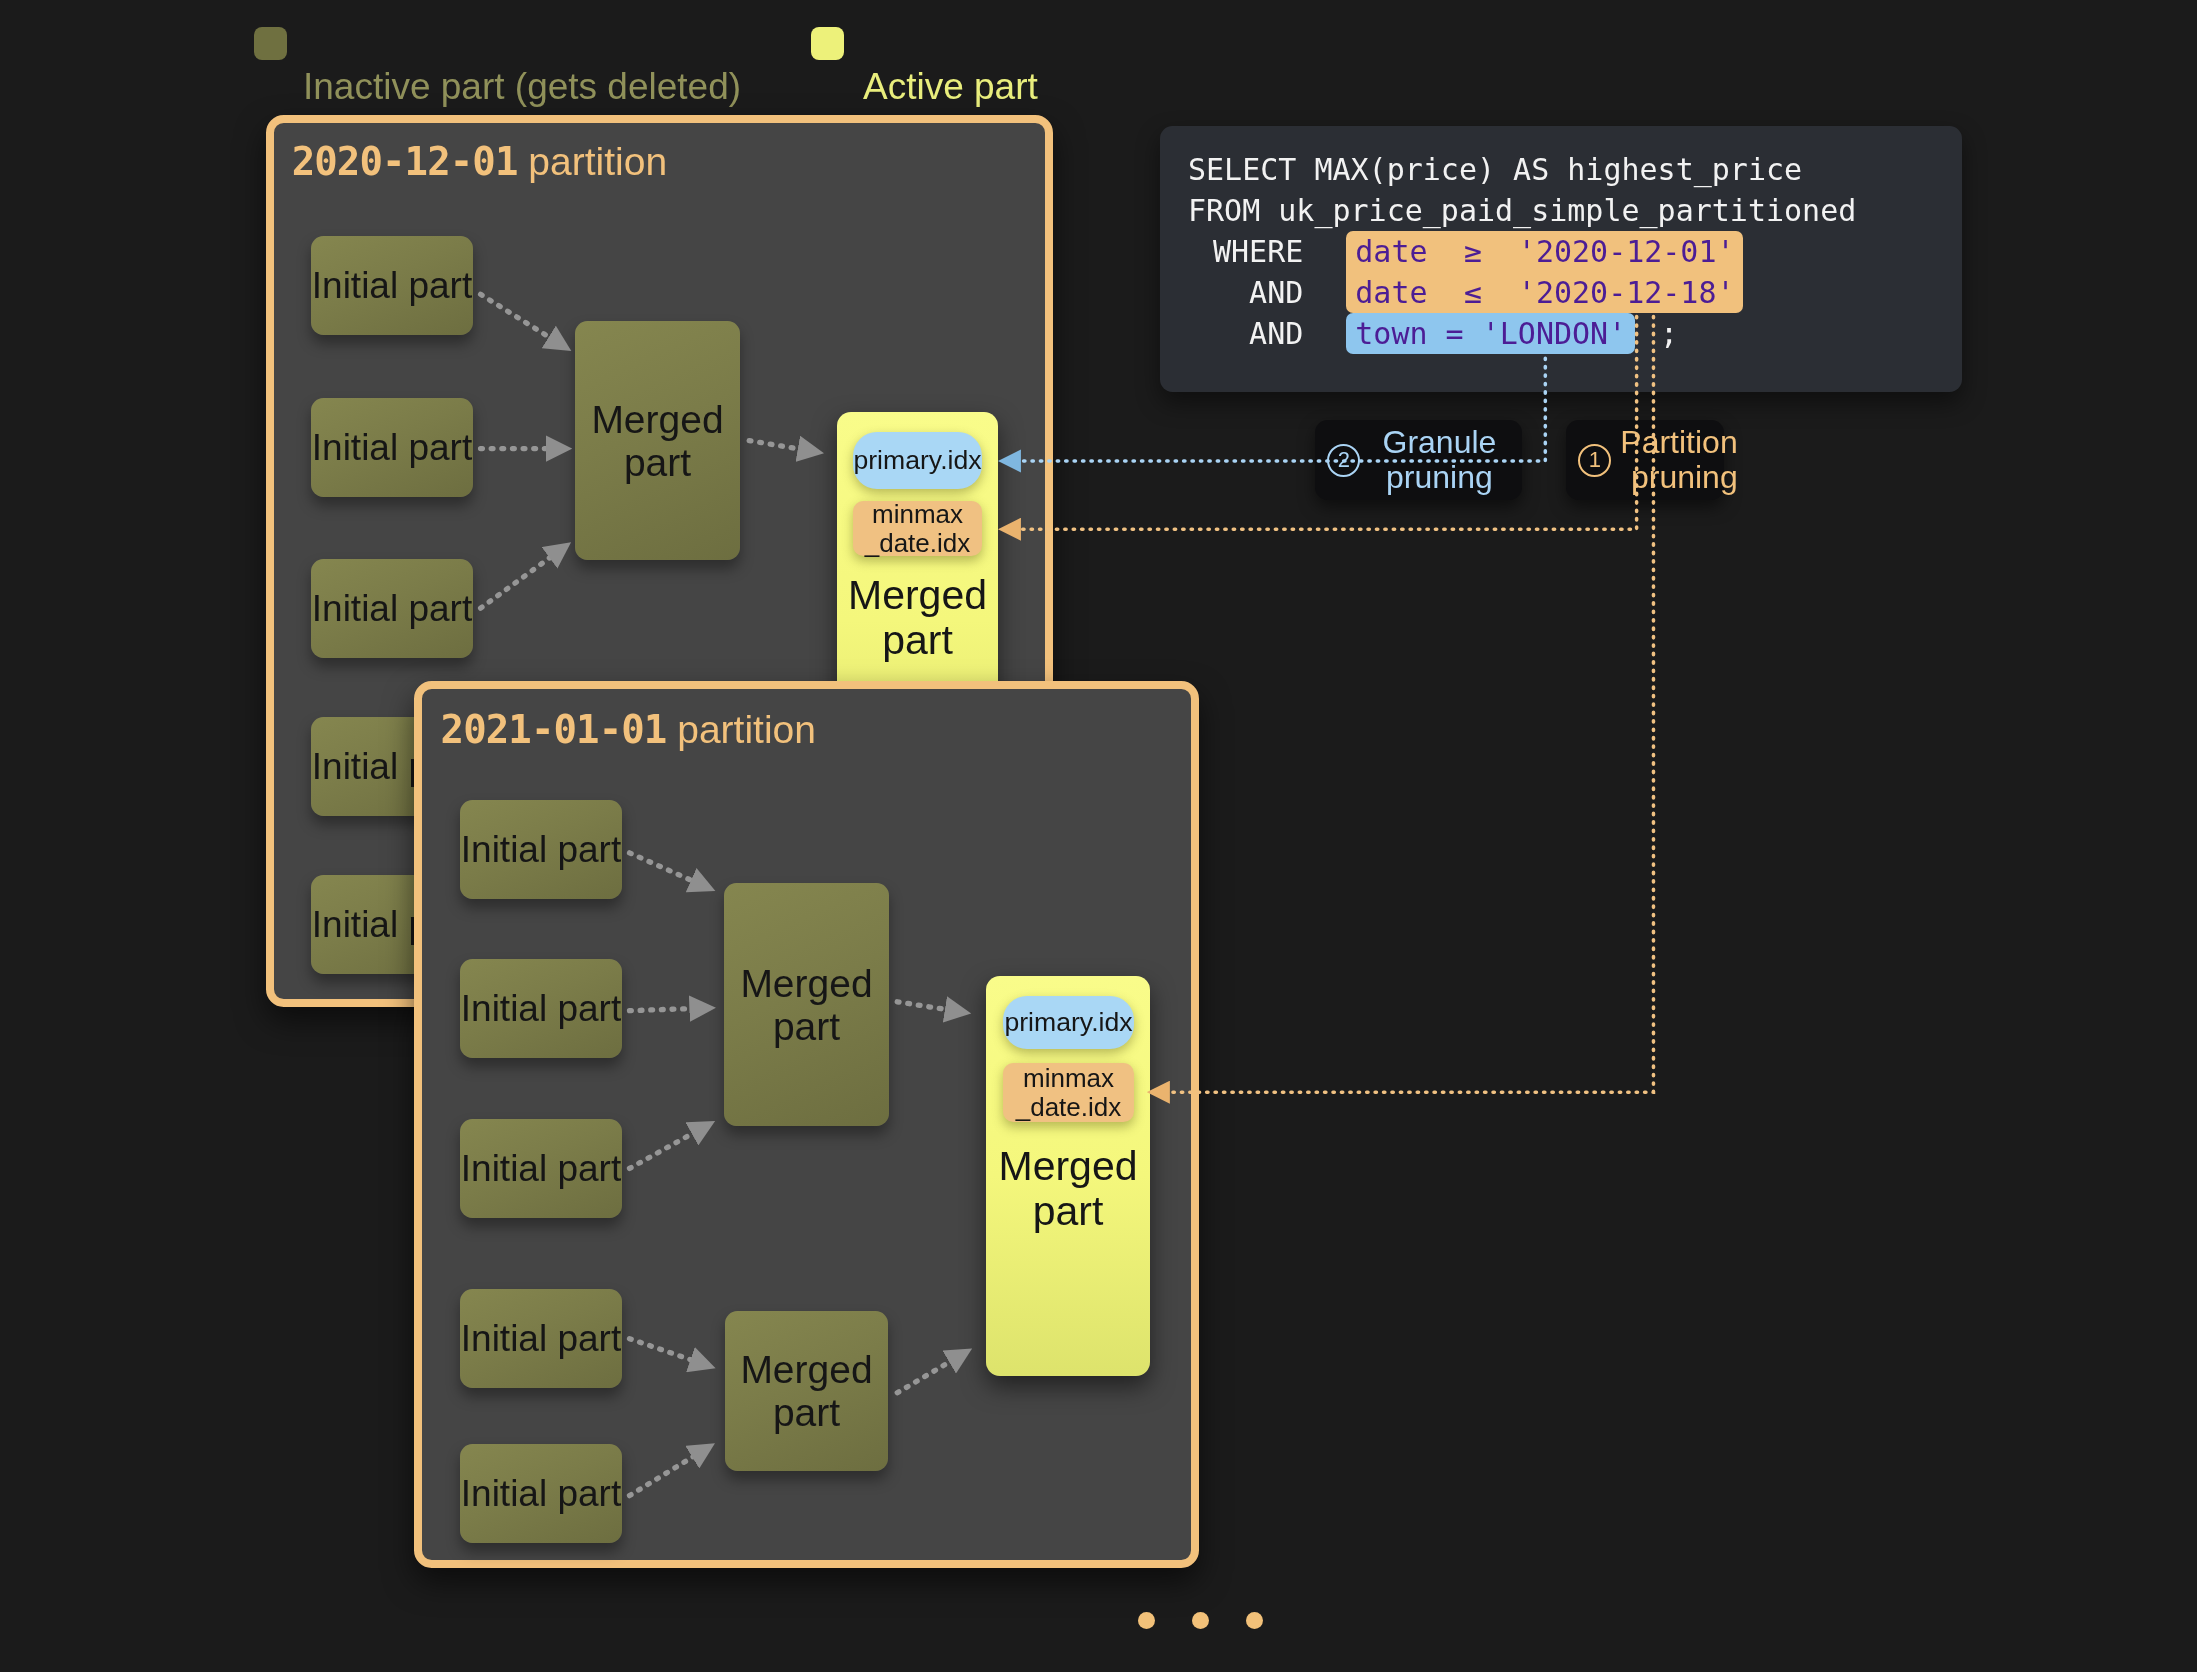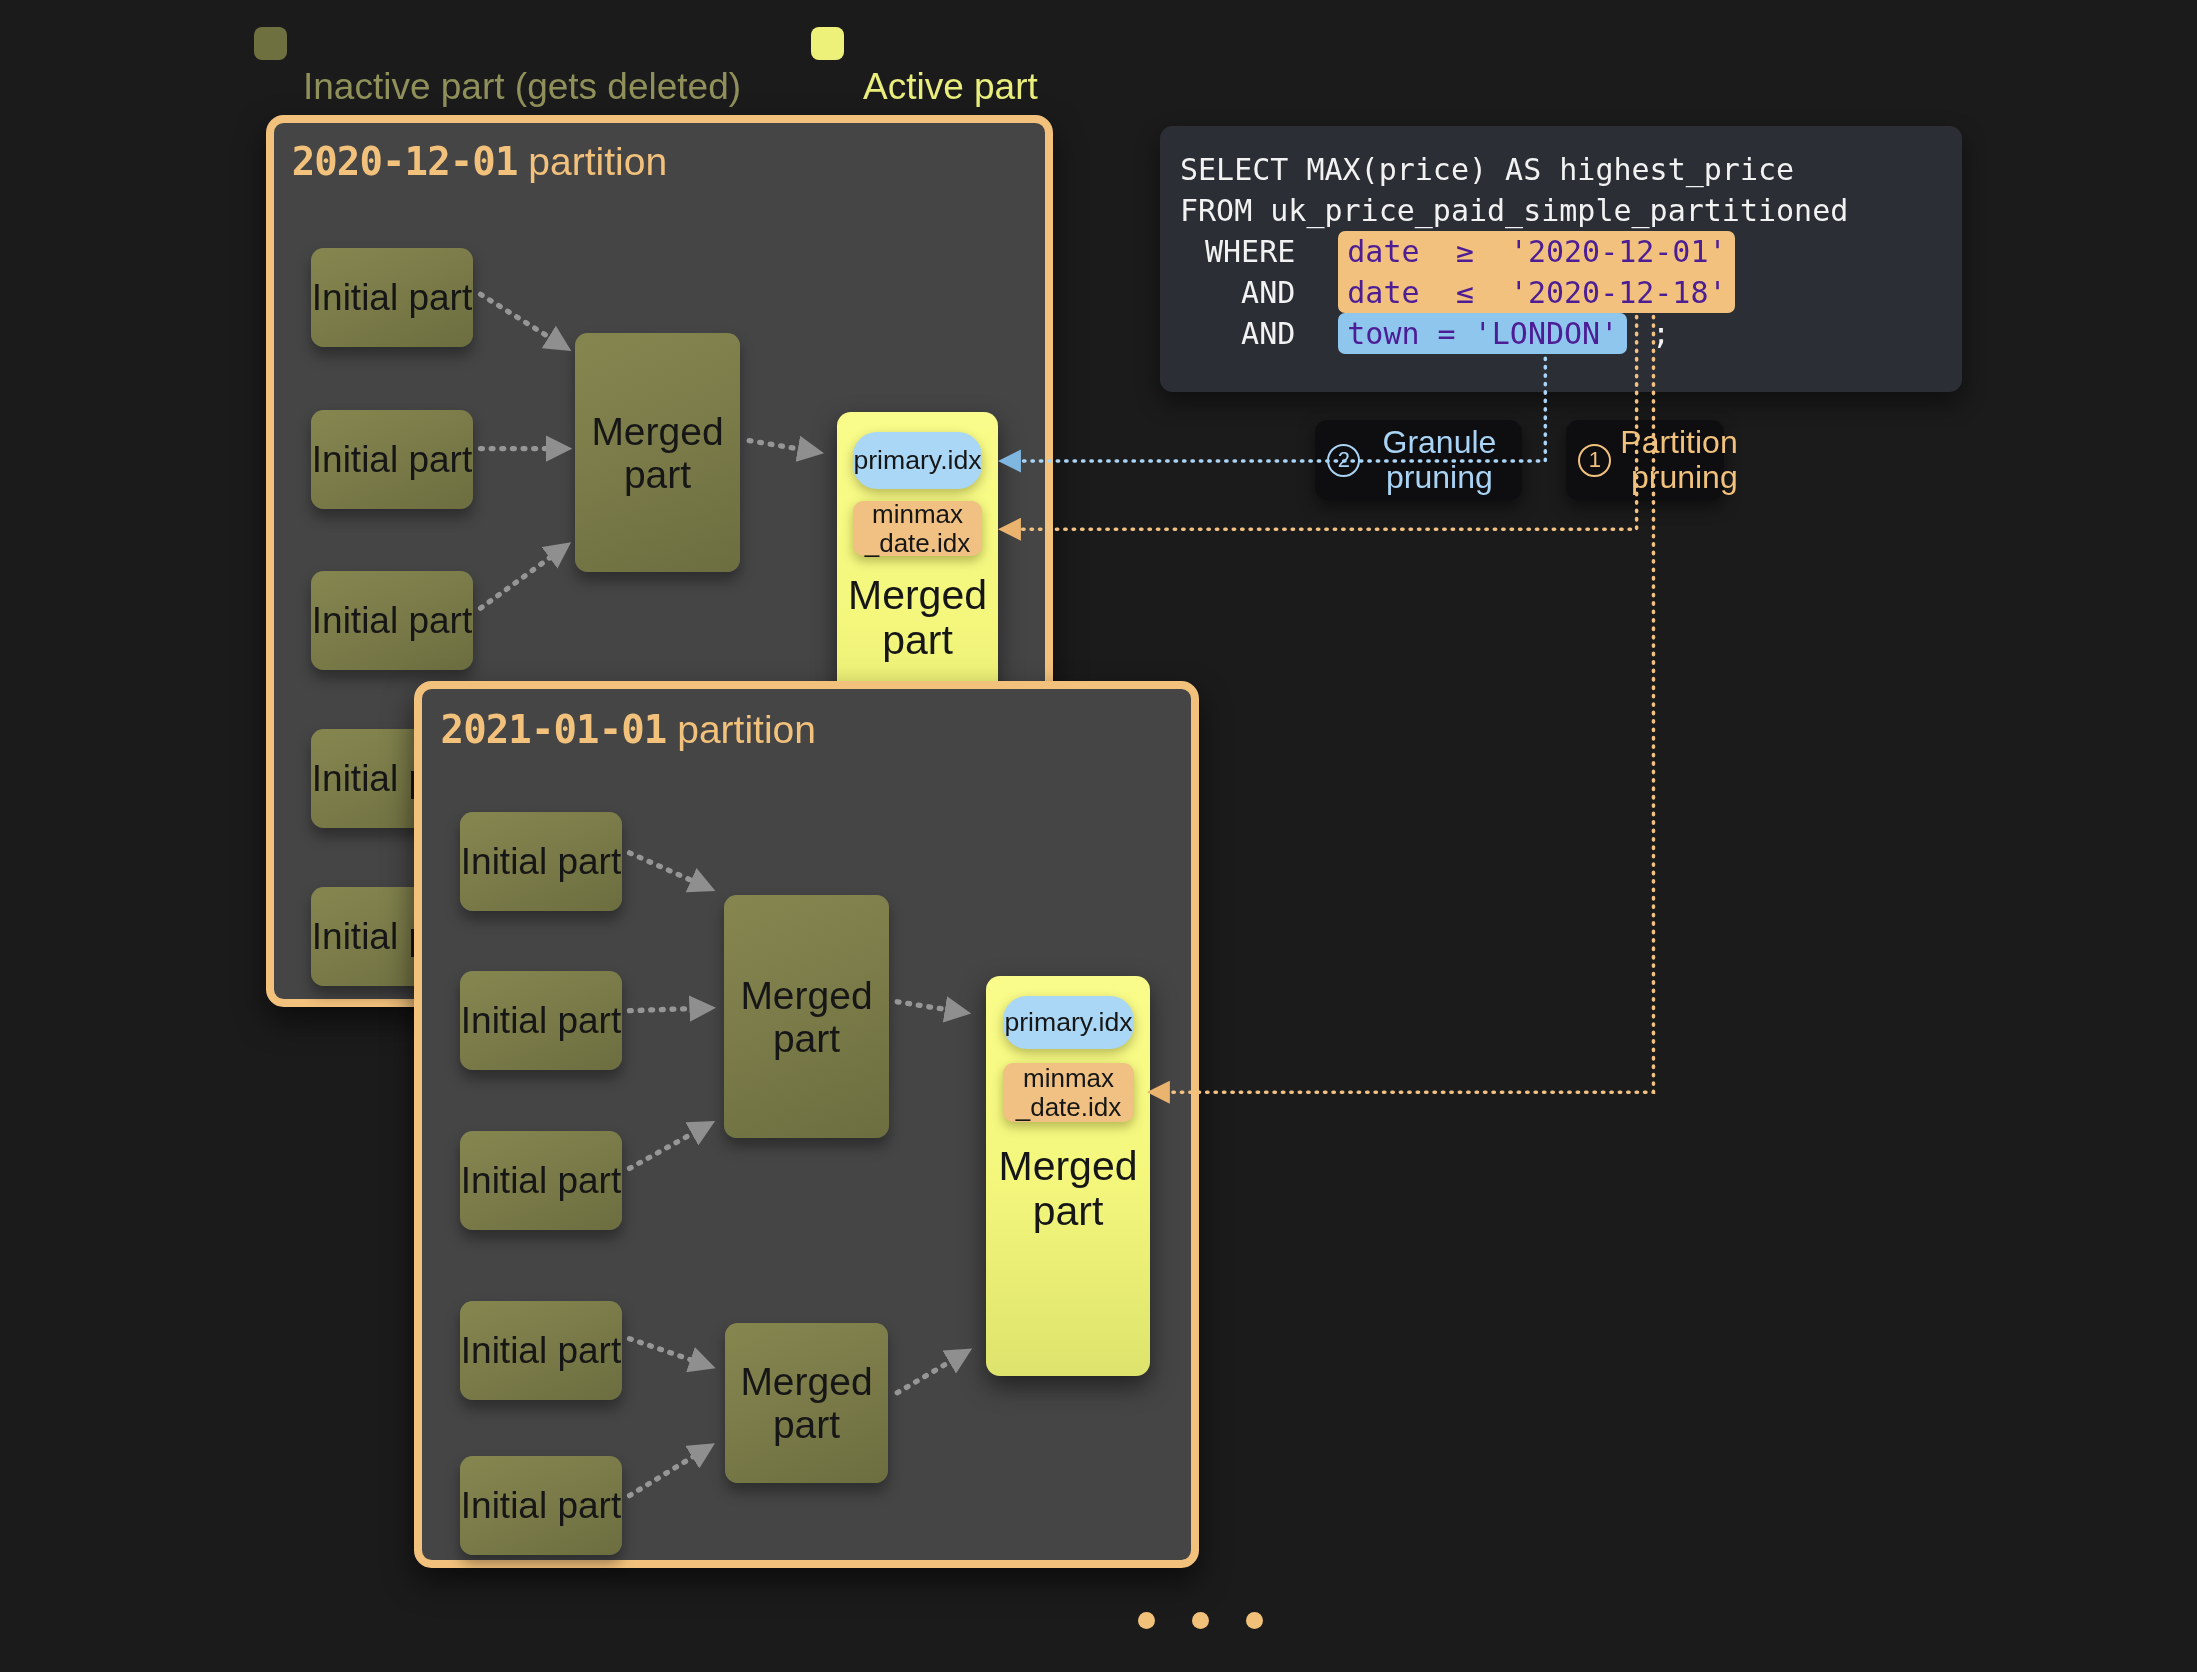--- a/index.html
+++ b/index.html
@@ -34,21 +34,21 @@
   .partition-title .t-date { font-family:"DejaVu Sans Mono", monospace; font-weight:bold; font-size:39px; letter-spacing:-0.9px; }
   .partition-title .t-suffix { font-size:39px; }
   #partition-1 .partition-title { left:17.7px; top:16px; }
   #partition-2 .partition-title { left:18.6px; top:17.7px; }
 
   .part-box {
     position:absolute; display:flex; align-items:center; justify-content:center;
     text-align:center; color:var(--text-dark);
     border-radius:12.4px; box-shadow:0 8.9px 14px rgba(0,0,0,.35);
   }
-  .inactive-box { background:linear-gradient(155deg, #85864f 0%, #7b7c49 45%, #6d6e40 100%);margin-top:12px; }
+  .inactive-box { background:linear-gradient(155deg, #85864f 0%, #7b7c49 45%, #6d6e40 100%); }
   .initial { width:162px; height:99px; font-size:37px; line-height:41px; }
   .merged  { font-size:39px; line-height:43px; }
 
   
   #p1-i1 { left:37px; top:113px; }
   #p1-i2 { left:37px; top:275px; }
   #p1-i3 { left:37px; top:436px; }
   #p1-i4 { left:37px; top:594px; }
   #p1-i5 { left:37px; top:752px; }
   #p1-merged { left:301px; top:198px; width:165px; height:239px; }
@@ -82,21 +82,21 @@
   #p2-active .idx-primary { left:17px; top:19.5px;  width:131px; height:53px; }
   #p2-active .idx-minmax  { left:17px; top:87px;  width:131px; height:59px; }
   .active-label { position:absolute; left:0; width:100%; text-align:center;
     font-size:41px; line-height:45px; color:var(--text-dark); }
   #p1-active .active-label { top:161px; }
   #p2-active .active-label { top:168px; }
 
   
   #sql-box {
     position:absolute; left:1160px; top:126px; width:802px; height:266px;
-    background:var(--sql-bg); border-radius:12.4px; padding:23px 20px;
+    background:var(--sql-bg); border-radius:12.4px; padding:23px 28px;
     font-family:"DejaVu Sans Mono", monospace; font-size:30px; color:var(--sql-text);
     box-shadow:0 10.6px 23px rgba(0,0,0,.45);
   }
   .sql-line { white-space:pre; line-height:41px; height:41px; }
   .sql-line span { white-space:pre;margin-left:25px; }
   .hl { display:inline-block; line-height:41px; padding:0 8.9px; color:#4c1d95; }
   .hl-orange { background:var(--hl-orange); }
   .hl-top    { border-radius:7px 7px 0 0; }
   .hl-bottom { border-radius:0 0 7px 7px; }
   .hl-blue   { background:var(--hl-blue); border-radius:7px; }

